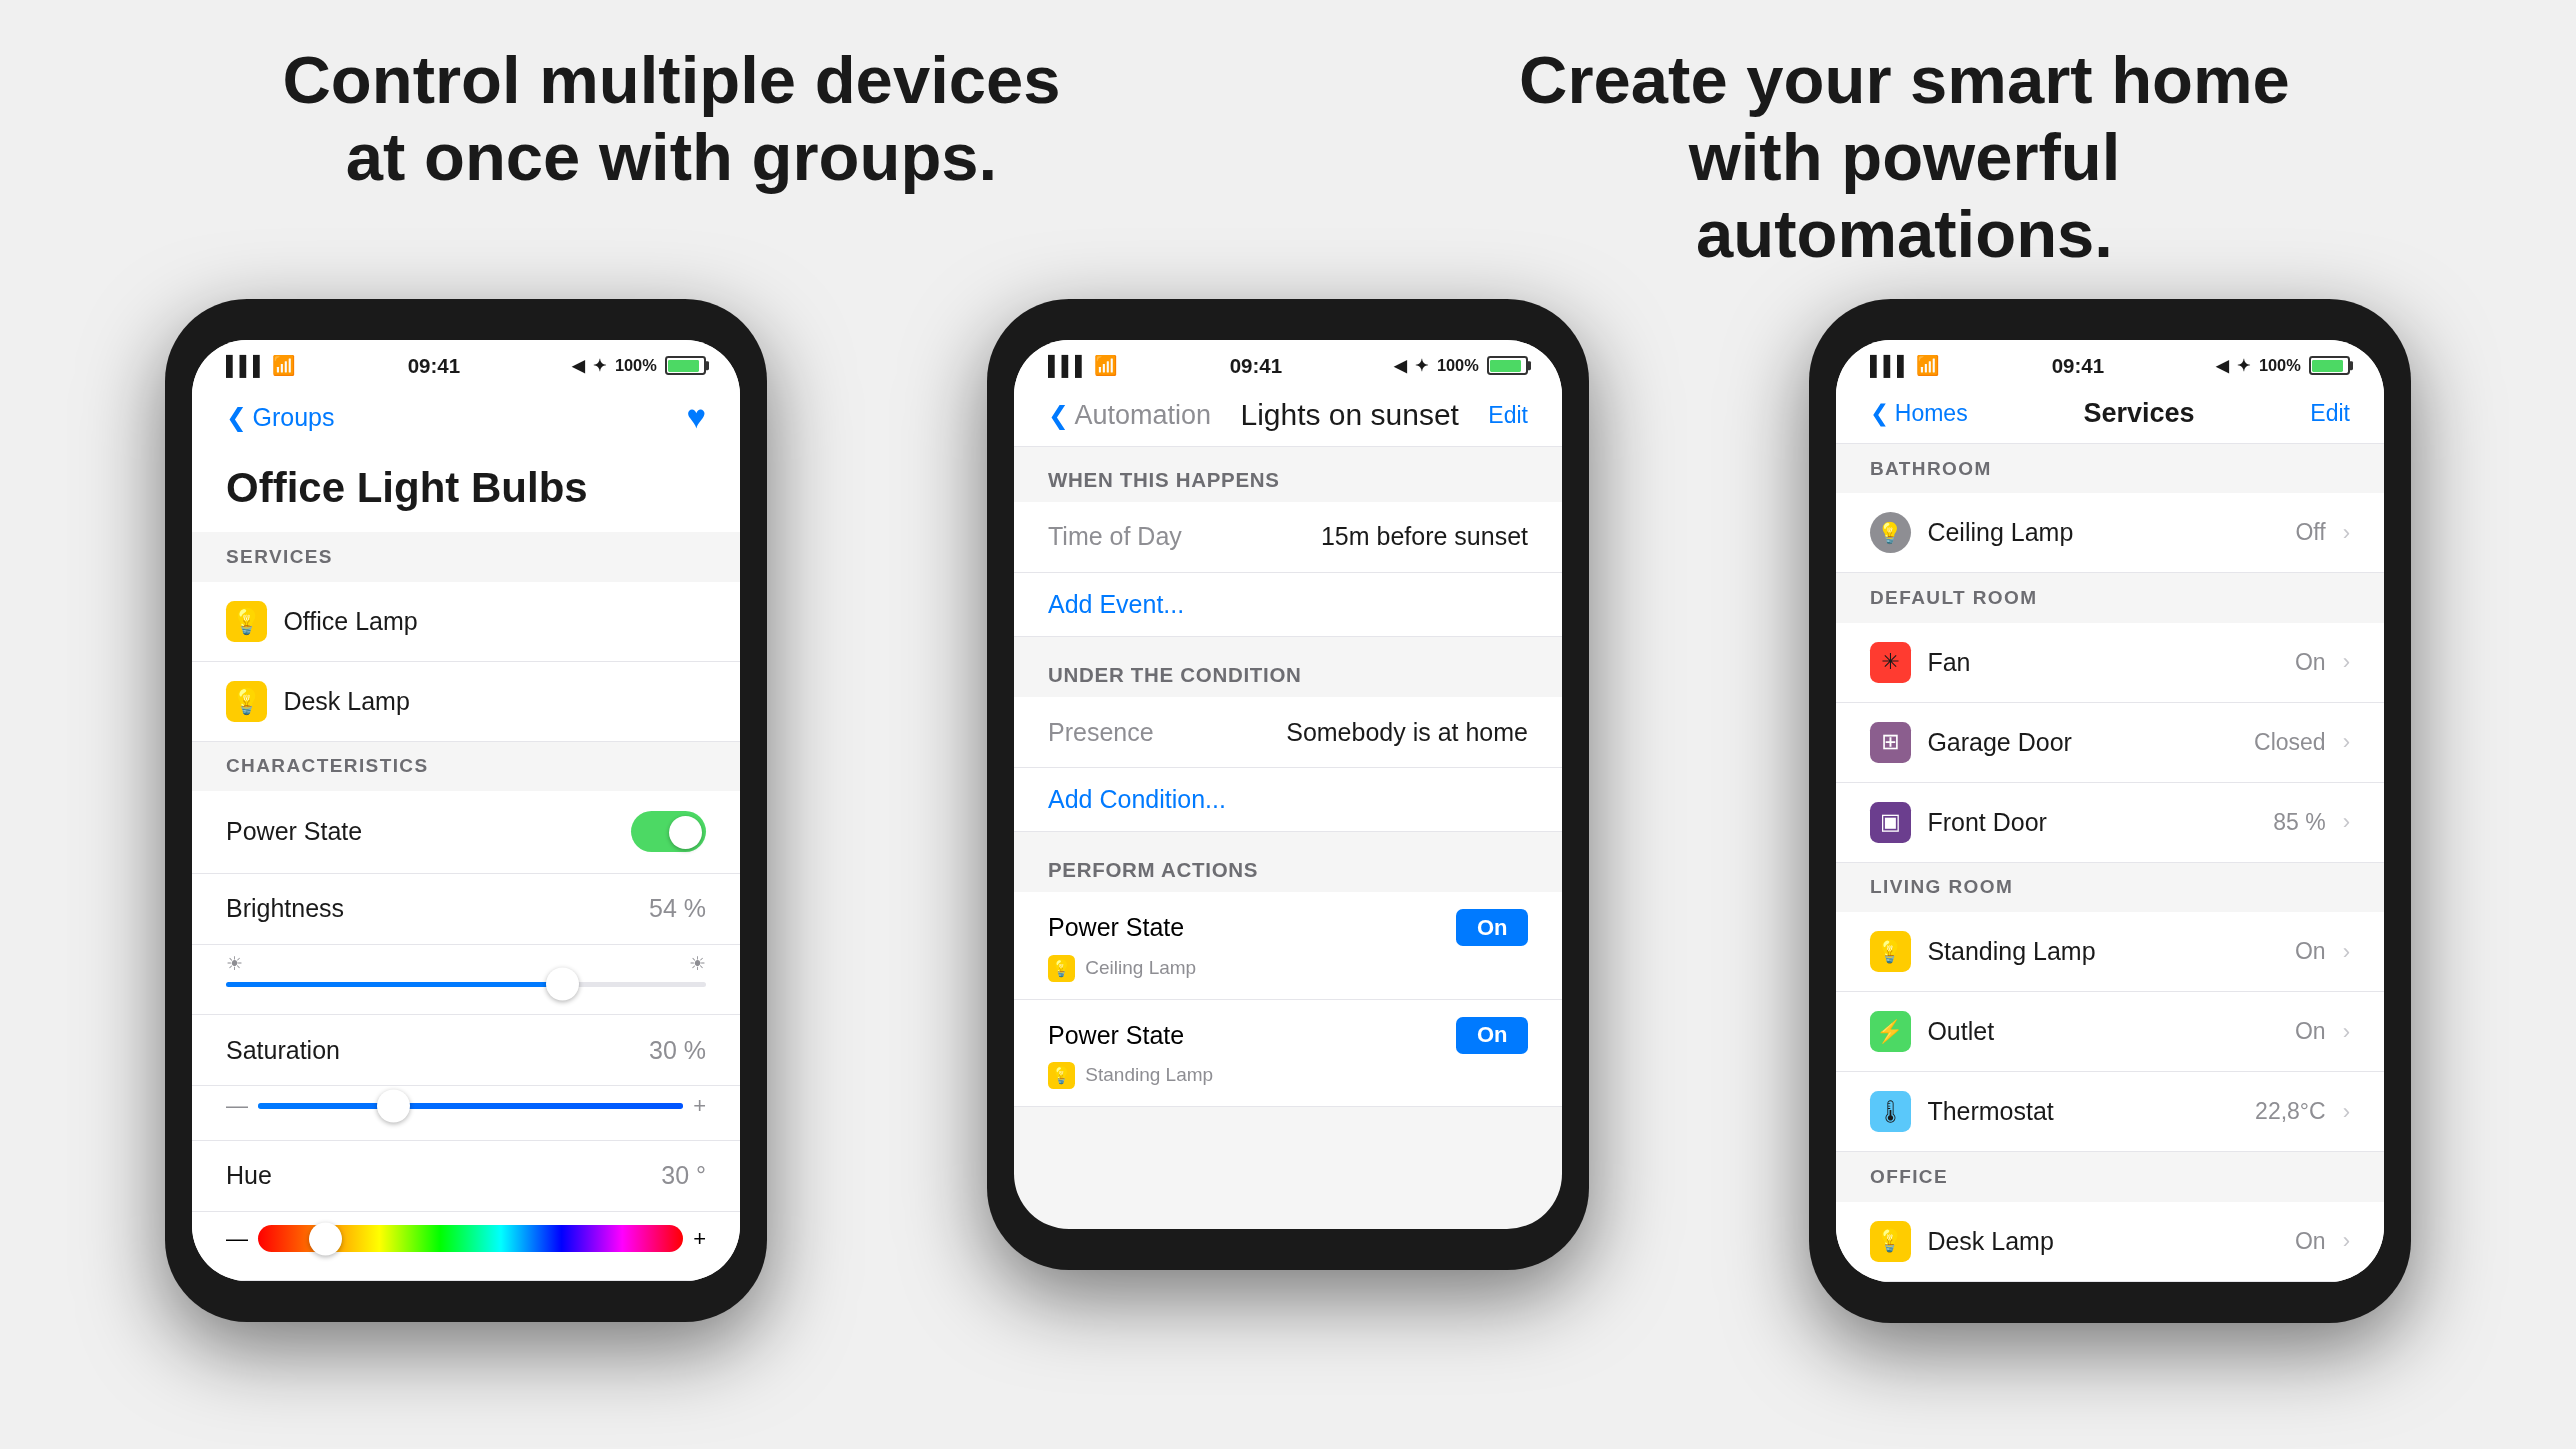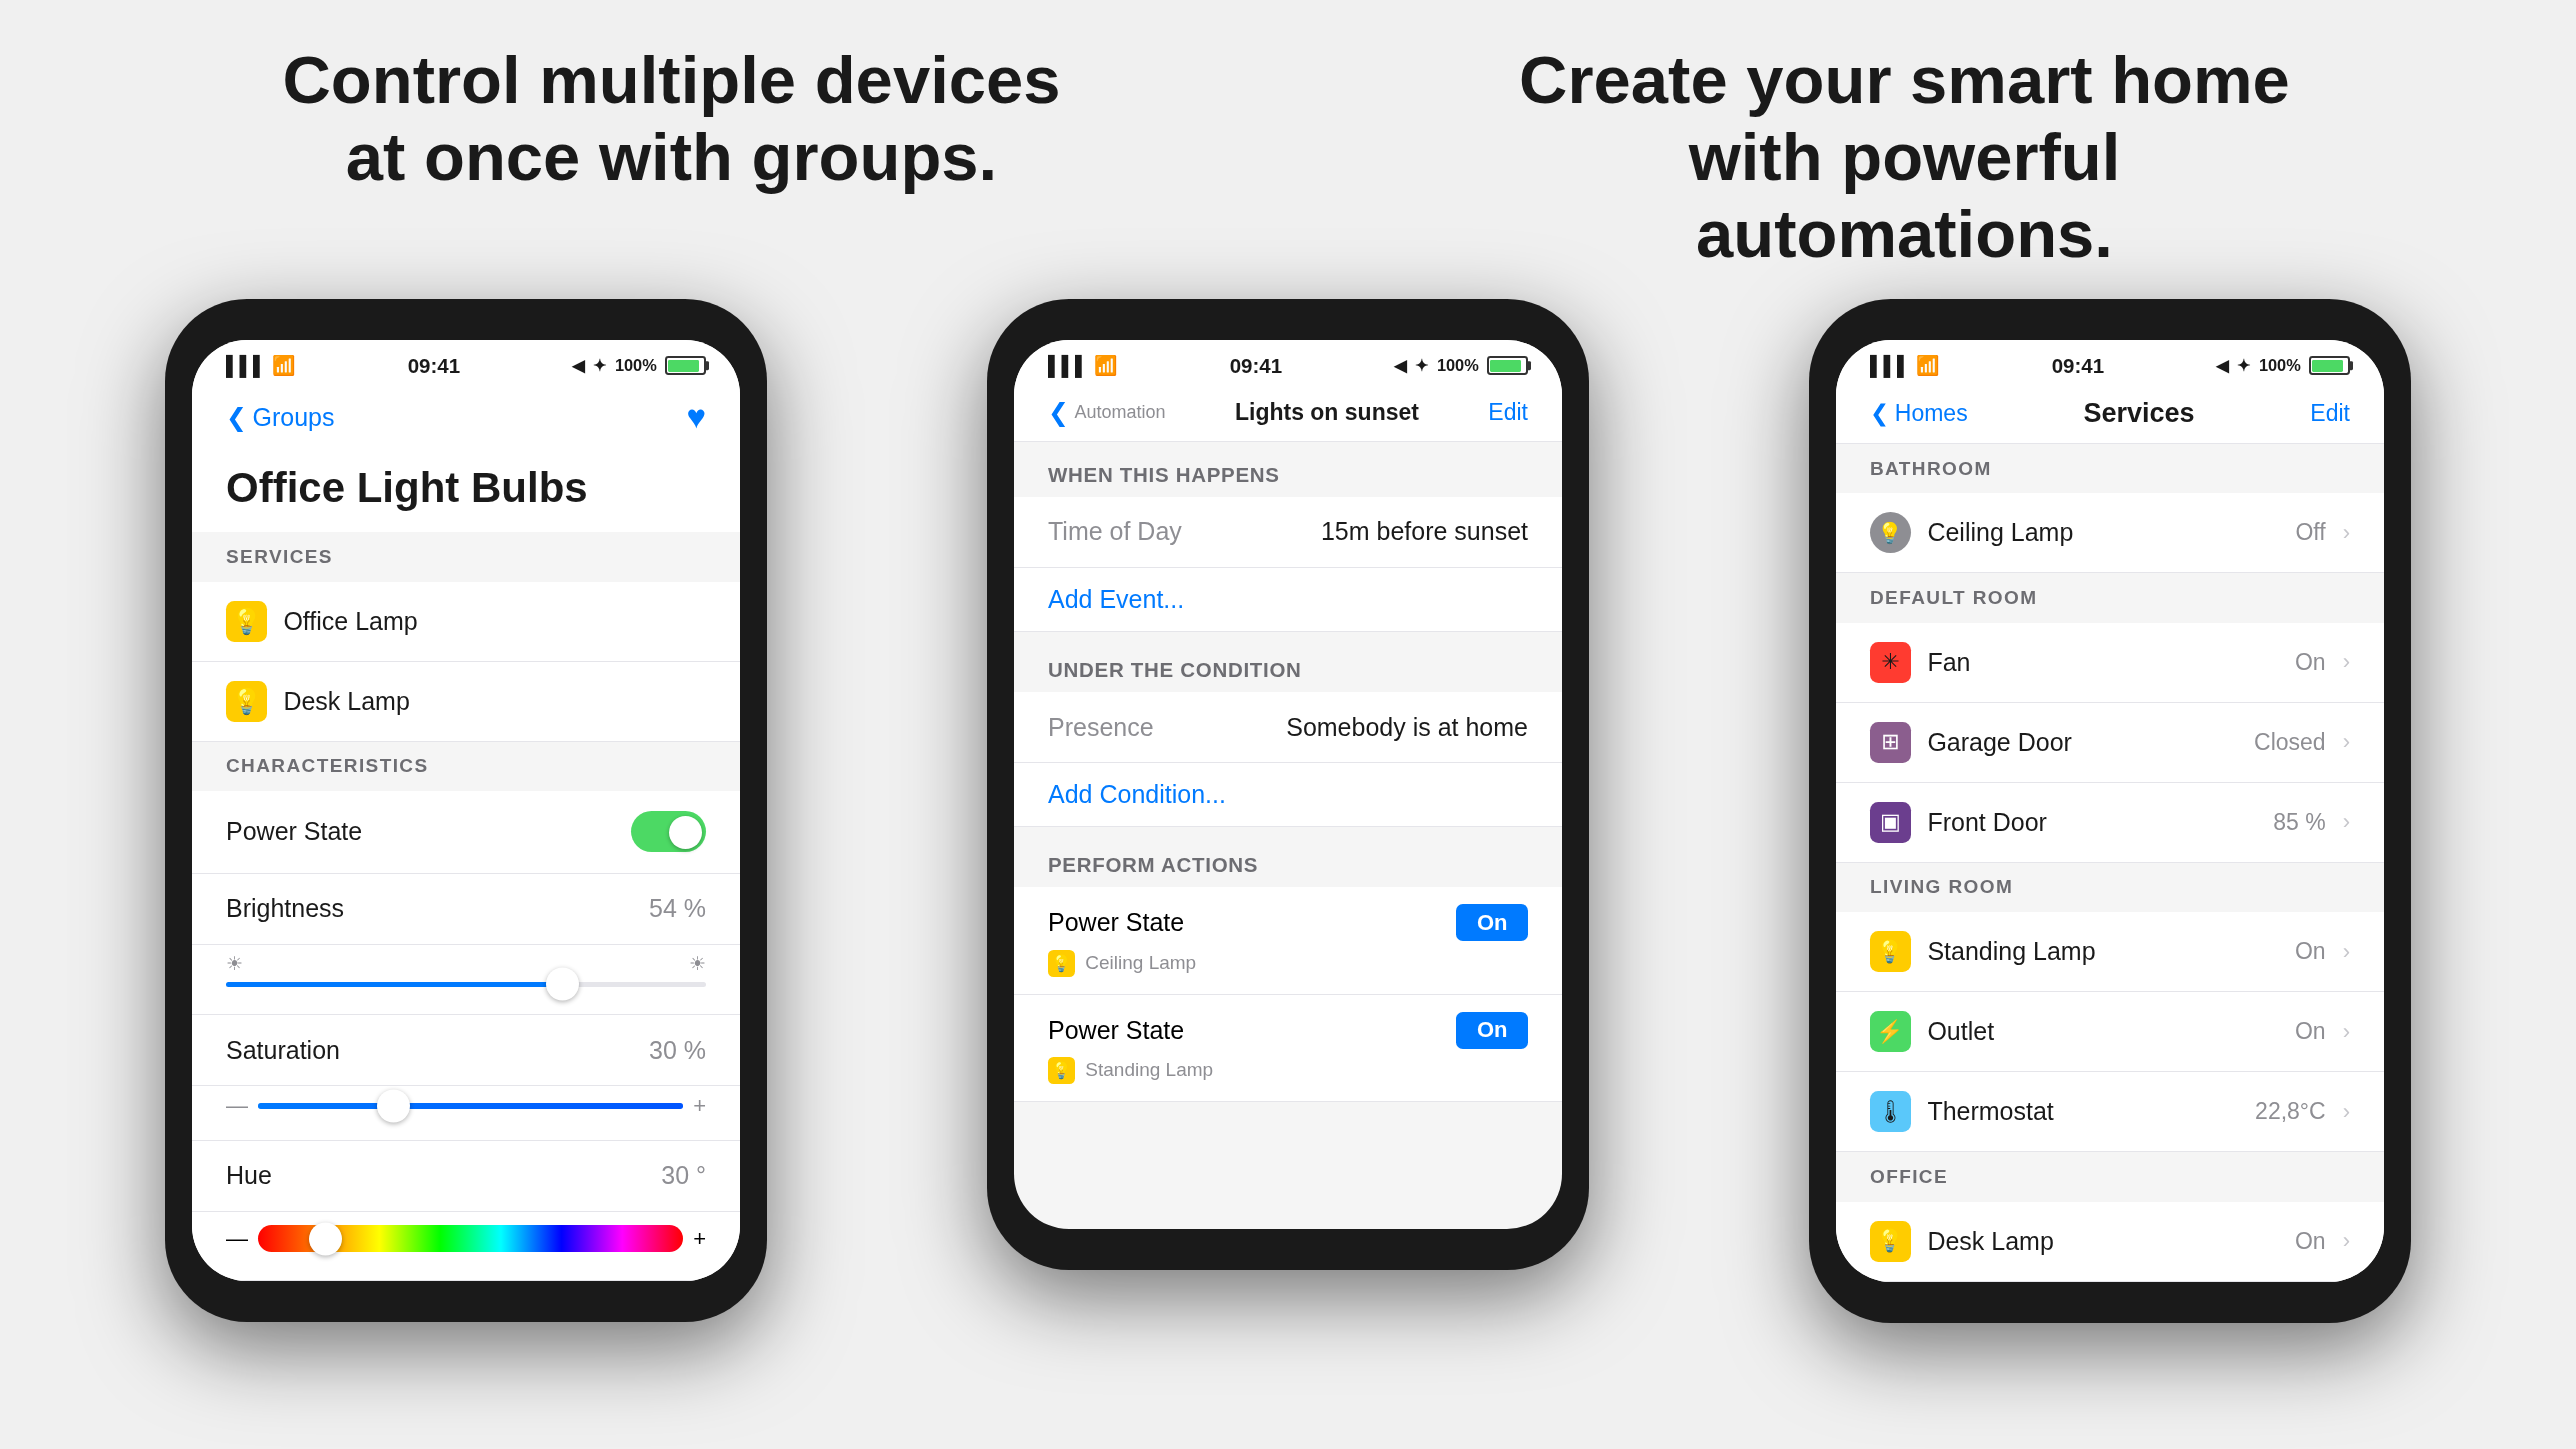--- a/index.html
+++ b/index.html
@@ -311,27 +311,27 @@
     .automation-nav {
       display: flex;
       justify-content: space-between;
       align-items: center;
       padding: 13.7px 34px;
       background: white;
       border-bottom: 0.7px solid #e5e5ea;
     }
 
     .automation-title {
-      font-size: 23px;
-      font-weight: 700;
+      font-size: 30px;
+      font-weight: 400;
       color: #1a1a1a;
     }
 
     .automation-back-label {
-      font-size: 18px;
+      font-size: 27px;
       color: #8e8e93;
     }
 
     .automation-edit {
       color: #007aff;
       font-size: 23px;
     }
 
     .section-title {
       padding: 20.5px 34px 10.3px;

